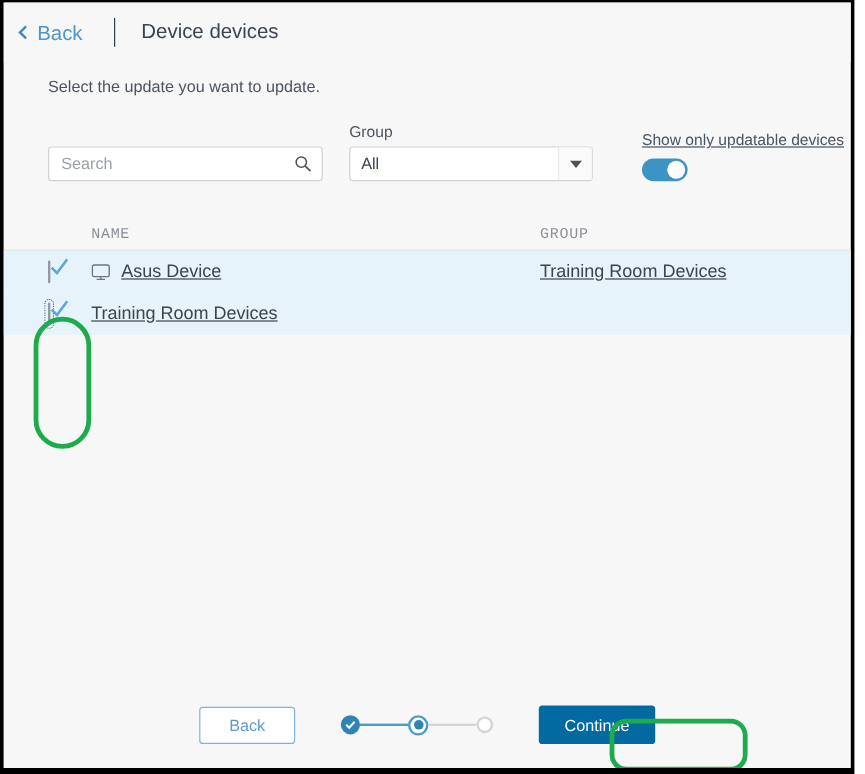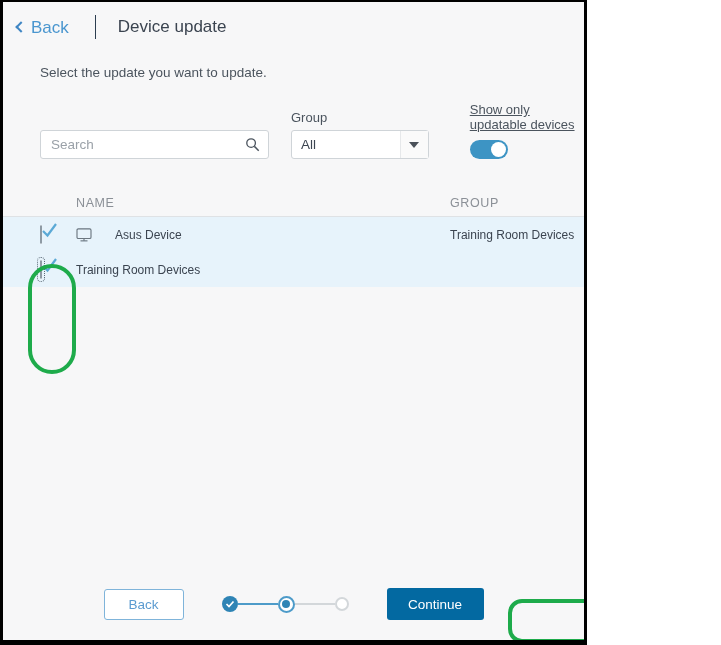--- a/index.html
+++ b/index.html
@@ -8,21 +8,21 @@
     margin: 0; padding: 0;
     background: #ffffff;
   }
   body {
     font-family: "Liberation Sans", sans-serif;
     -webkit-font-smoothing: antialiased;
   }
 
   .screen {
     position: relative;
-    width: 587px;
+    width: 712px;
     height: 645px;
     background: #f7f7f8;
     border-left: 3px solid #000000;
     border-right: 3px solid #000000;
     border-top: 2px solid #000000;
     border-bottom: 5px solid #000000;
     overflow: hidden;
   }
 
   
@@ -175,34 +175,36 @@
     border-bottom: 1px solid #dfe2e5;
     padding-left: 37px;
   }
   .col-check { width: 36px; flex: 0 0 36px; }
   .col-name  { width: 374px; flex: 0 0 374px; }
   .col-group { flex: 1; }
   .th {
     font-size: 12.5px;
     color: #8b9097;
     letter-spacing: .6px;
+    font-family: Liberation Mono, monospace;
   }
   .row {
     display: flex;
     align-items: center;
     height: 35px;
     background: #e7f3fb;
     padding-left: 37px;
   }
   .cell {
-    font-size: 12px;
+    font-size: 15px;
     color: #3b4450;
     display: flex;
     align-items: center;
-    gap: 23px;
+    gap: 9px;
+    text-decoration: underline;
   }
 
   .cbox {
     width: 15px; height: 15px;
     border: 1px solid #8e9aa4;
     background: #fff;
     border-radius: 1px;
     position: relative;
     cursor: pointer;
   }
@@ -293,21 +295,21 @@
 <body>
 
 <div class="screen">
 
   <div class="header">
     <div class="back-link">
       <span class="chev-left"></span>
       <span>Back</span>
     </div>
     <div class="header-sep"></div>
-    <div class="header-title">Device update</div>
+    <div class="header-title">Device devices</div>
   </div>
 
   <div class="content">
 
     <div class="section-sub">Select the update you want to update.</div>
 
     <div class="filters">
 
       <div>
         <div class="search-wrap">

